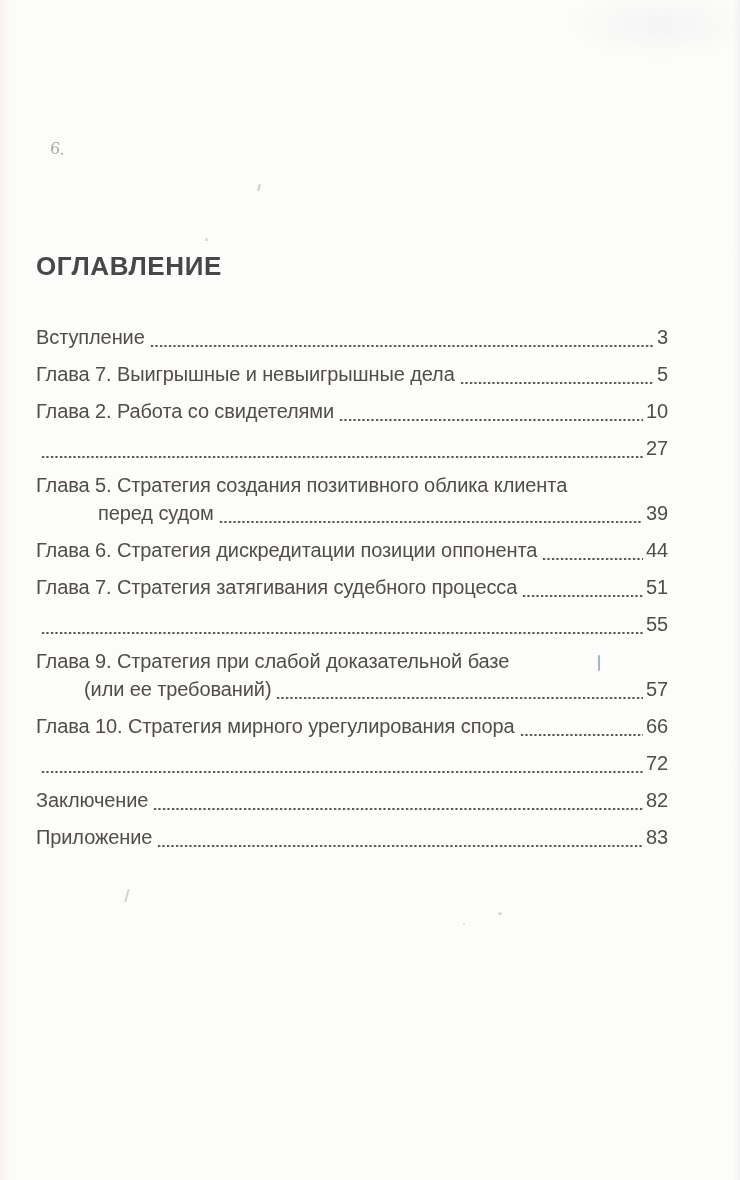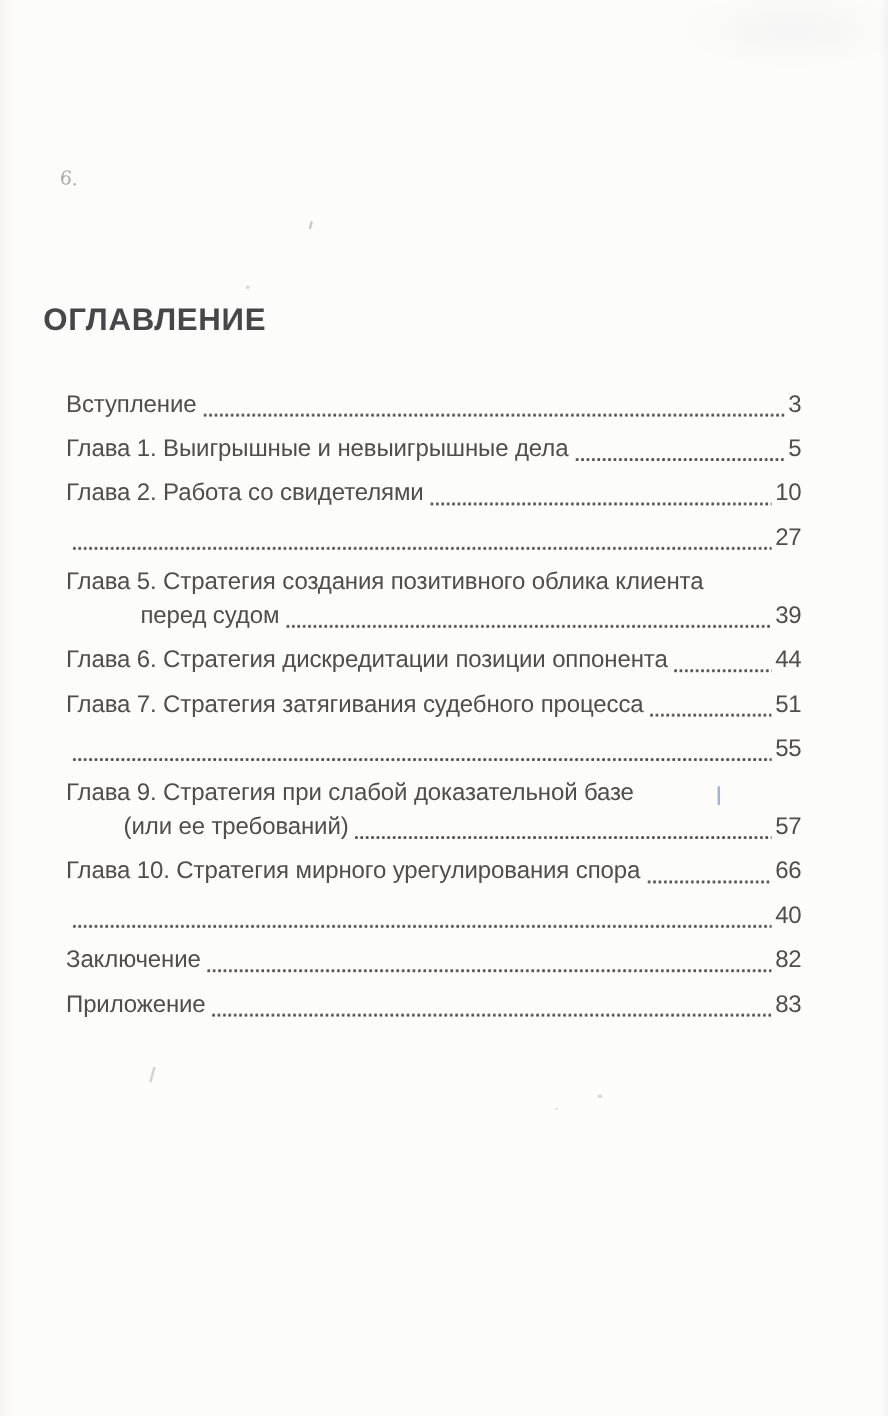--- a/index.html
+++ b/index.html
@@ -25,21 +25,21 @@
     }
     .title {
       margin: 0 0 42px 0;
       font-size: 26px;
       line-height: 30px;
       font-weight: 700;
       letter-spacing: 0.6px;
       color: #47474a;
     }
     .toc { }
-    .entry { margin-bottom: 9px; margin-left: 19px; }
+    .entry { margin-bottom: 9px; }
     .row {
       display: flex;
       align-items: baseline;
       font-size: 20px;
       line-height: 28px;
       font-weight: 400;
       letter-spacing: -0.1px;
     }
     .text { white-space: nowrap; }
     .cont { padding-left: 62px; }
@@ -93,21 +93,21 @@
     <div class="toc" id="toc">
         <div class="entry entry-0">
           <div class="row">
             <span class="text">Вступление</span>
             <span class="leader"></span>
             <span class="pagenum">3</span>
           </div>
         </div>
         <div class="entry entry-1">
           <div class="row">
-            <span class="text">Глава 1. Выигрышные и невыигрышные дела</span>
+            <span class="text">Глава 7. Выигрышные и невыигрышные дела</span>
             <span class="leader"></span>
             <span class="pagenum">5</span>
           </div>
         </div>
         <div class="entry entry-2">
           <div class="row">
             <span class="text">Глава 2. Работа со свидетелями</span>
             <span class="leader"></span>
             <span class="pagenum">10</span>
           </div>
@@ -161,21 +161,21 @@
         <div class="entry entry-10">
           <div class="row">
             <span class="text">Глава 10. Стратегия мирного урегулирования спора</span>
             <span class="leader"></span>
             <span class="pagenum">66</span>
           </div>
         </div>
         <div class="entry entry-11">
           <div class="row">
             <span class="leader"></span>
-            <span class="pagenum">40</span>
+            <span class="pagenum">72</span>
           </div>
         </div>
         <div class="entry entry-12">
           <div class="row">
             <span class="text">Заключение</span>
             <span class="leader"></span>
             <span class="pagenum">82</span>
           </div>
         </div>
         <div class="entry entry-13">

